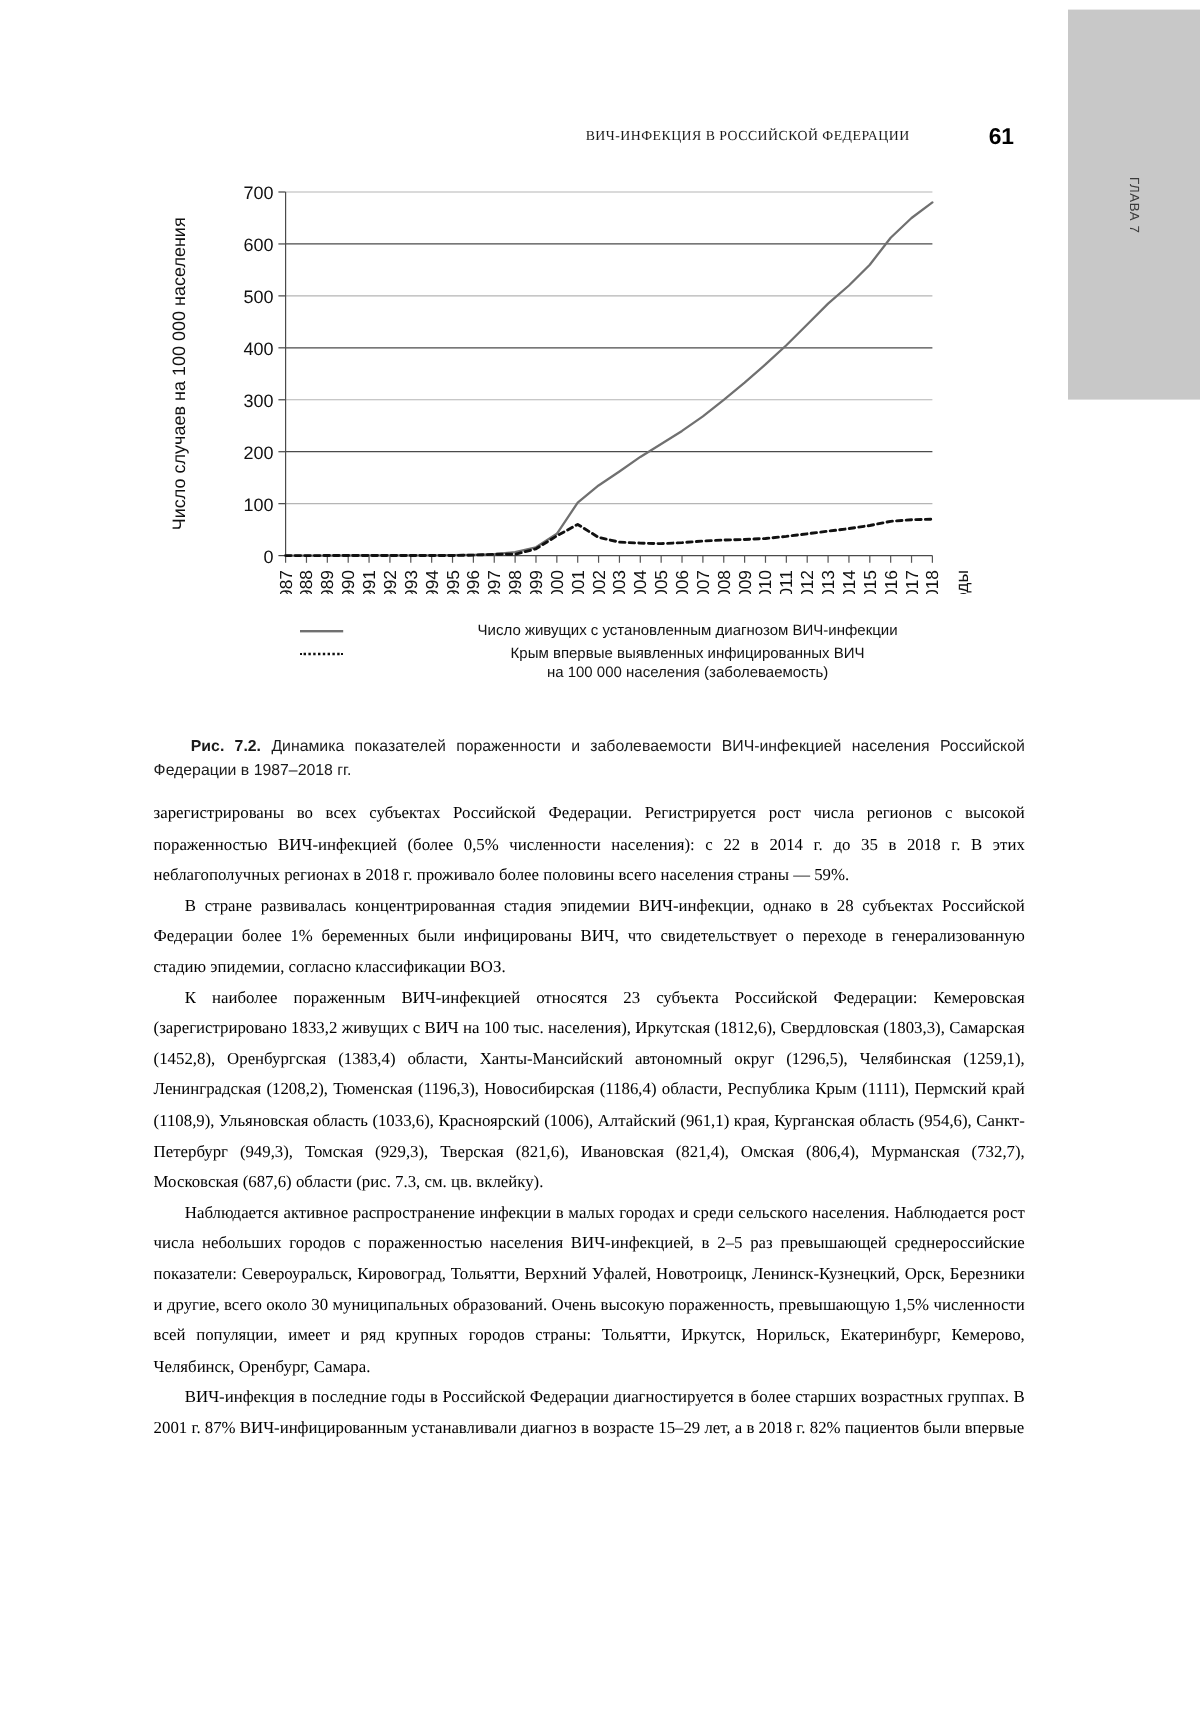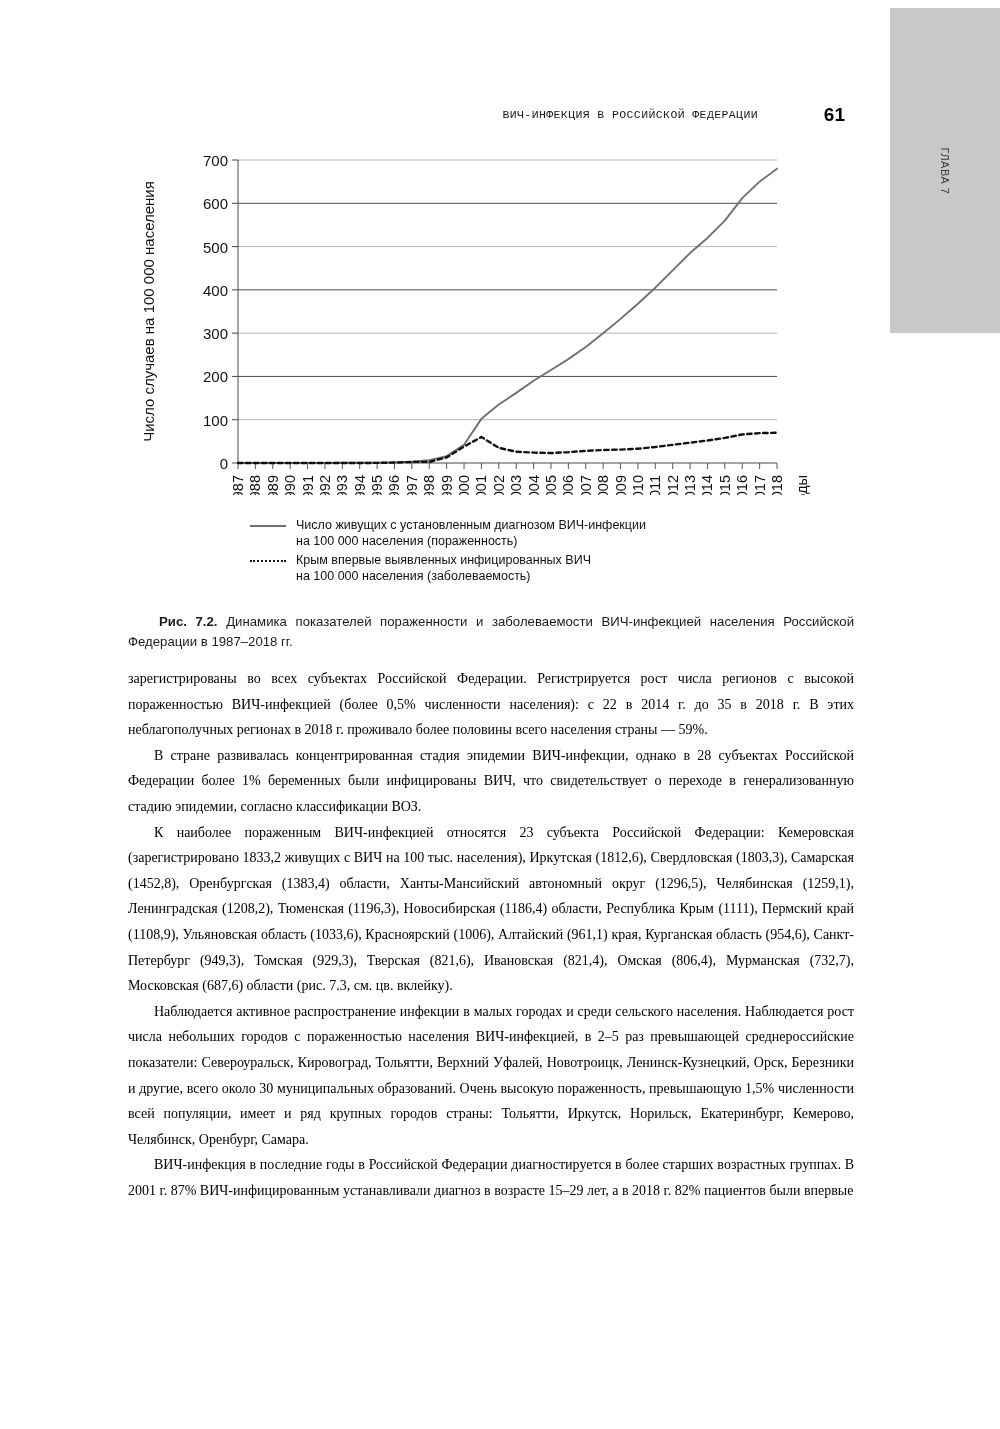--- a/index.html
+++ b/index.html
@@ -24,42 +24,42 @@
     font-family:"Liberation Sans", sans-serif;
     font-size:11px; letter-spacing:0.5px; color:#3a3a3a;
   }
 
   
   #running-head {
     position:absolute; left:120px; top:104px; width:730px; height:24px;
   }
   #running-head-title {
     position:absolute; right:92px; top:4px;
-    font-family:Liberation Mono, monospace;
+    font-family:Liberation Serif, serif;
     font-size:11.5px; letter-spacing:0.4px; color:#1a1a1a;
     white-space:nowrap;
   }
   #page-number {
     position:absolute; right:5px; top:0px;
     font-family:"Liberation Sans", sans-serif;
     font-weight:bold; font-size:19px; color:#000;
   }
 
   
   #figure { position:absolute; left:120px; top:145px; width:740px; height:455px; }
 
   #chart-area { position:absolute; left:0; top:0; width:740px; height:350px; }
   #chart-svg  { position:absolute; left:0; top:0; }
 
   #legend {
     position:absolute; left:130px; top:372px; width:600px;
     font-family:"Liberation Sans", sans-serif;
     font-size:12.5px; color:#111; line-height:16px;
   }
-  .legend-row { position:relative; padding-left:46px; margin-bottom:3px; }
+  .legend-row { position:relative; padding-left:46px; margin-bottom:3px;text-align:center; }
   .legend-swatch { position:absolute; left:0; top:8px; width:36px; height:2px; }
   .legend-swatch.solid  { border-top:2px solid #707070; }
   .legend-swatch.dashed { border-top:2px dotted #111; }
   .legend-line2 { display:block; }
 
   
   #caption {
     position:absolute; left:128px; top:612px; width:726px;
     font-family:"Liberation Sans", sans-serif;
     font-size:13.2px; line-height:20px; color:#1a1a1a;
@@ -186,21 +186,20 @@
         <text x="0" y="0" text-anchor="middle" font-family="&quot;Liberation Sans&quot;, sans-serif" font-size="15" fill="#111" transform="translate(34,166.5) rotate(-90)">Число случаев на 100 000 населения</text>
         <path d="M118.00,318.00 L135.39,318.00 L152.77,317.96 L170.16,317.91 L187.55,317.87 L204.94,317.83 L222.32,317.78 L239.71,317.74 L257.10,317.65 L274.48,317.35 L291.87,316.70 L309.26,315.19 L326.65,311.07 L344.03,299.82 L361.42,273.85 L378.81,259.56 L396.19,247.88 L413.58,235.76 L430.97,224.94 L448.35,214.11 L465.74,201.99 L483.13,188.14 L500.52,173.86 L517.90,158.71 L535.29,142.69 L552.68,125.38 L570.06,108.06 L587.45,92.91 L604.84,75.60 L622.23,53.09 L639.61,36.64 L657.00,23.66" fill="none" stroke="#707070" stroke-width="1.9" stroke-linejoin="round" stroke-linecap="round"></path>
         <path d="M118.00,318.00 L135.39,318.00 L152.77,317.96 L170.16,317.96 L187.55,317.96 L204.94,317.96 L222.32,317.96 L239.71,317.96 L257.10,317.91 L274.48,317.57 L291.87,316.92 L309.26,316.92 L326.65,312.37 L344.03,301.55 L361.42,292.03 L378.81,302.85 L396.19,306.75 L413.58,307.61 L430.97,308.04 L448.35,307.18 L465.74,305.88 L483.13,305.01 L500.52,304.58 L517.90,303.72 L535.29,301.98 L552.68,299.82 L570.06,297.66 L587.45,295.49 L604.84,292.89 L622.23,289.43 L639.61,288.13 L657.00,287.70" fill="none" stroke="#111111" stroke-width="2.4" stroke-linejoin="round" stroke-linecap="round" stroke-dasharray="4.5,3.5"></path>
       </svg>
   </div>
 
   <div id="legend">
     <div class="legend-row">
       <span class="legend-swatch solid"></span>
       <span>Число живущих с установленным диагнозом ВИЧ-инфекции</span>
-      <span class="legend-line2">на 100 000 населения (пораженность)</span>
     </div>
     <div class="legend-row">
       <span class="legend-swatch dashed"></span>
       <span>Крым впервые выявленных инфицированных ВИЧ</span>
       <span class="legend-line2">на 100 000 населения (заболеваемость)</span>
     </div>
   </div>
 </div>
 
 <div id="caption">

